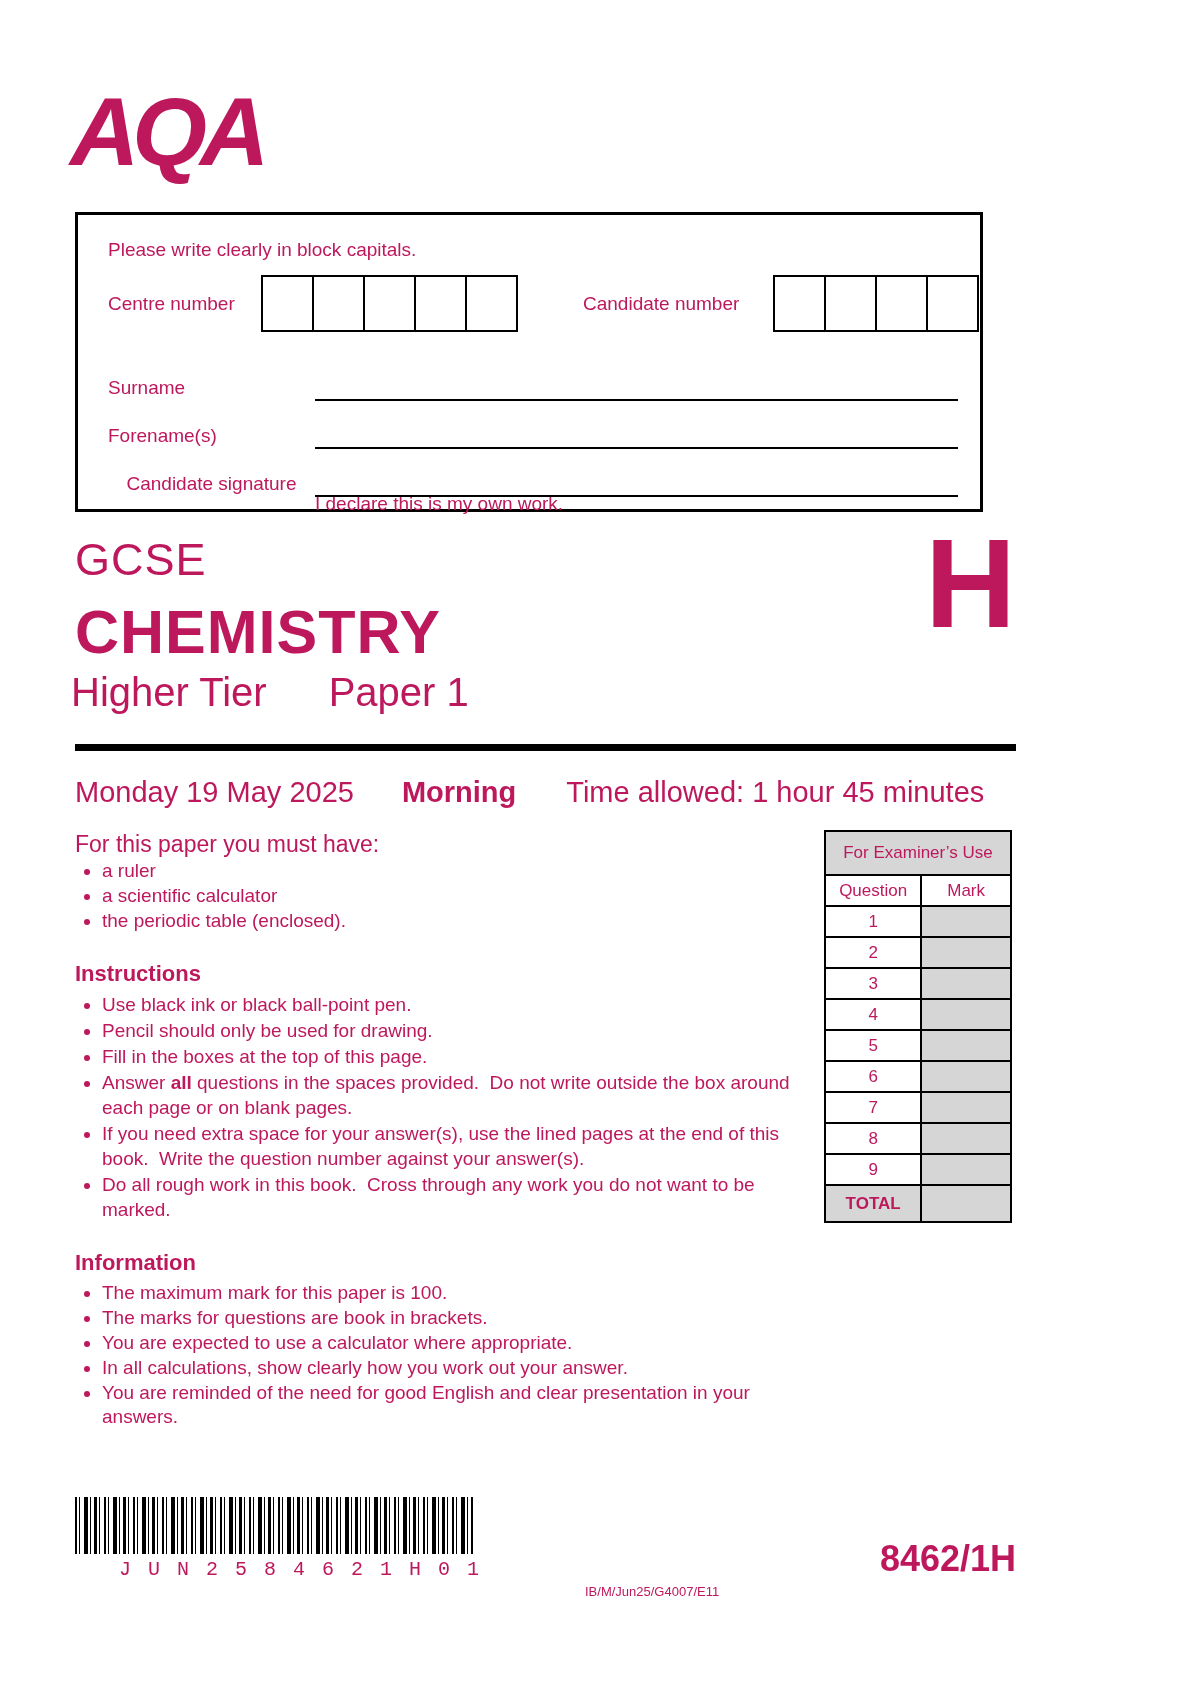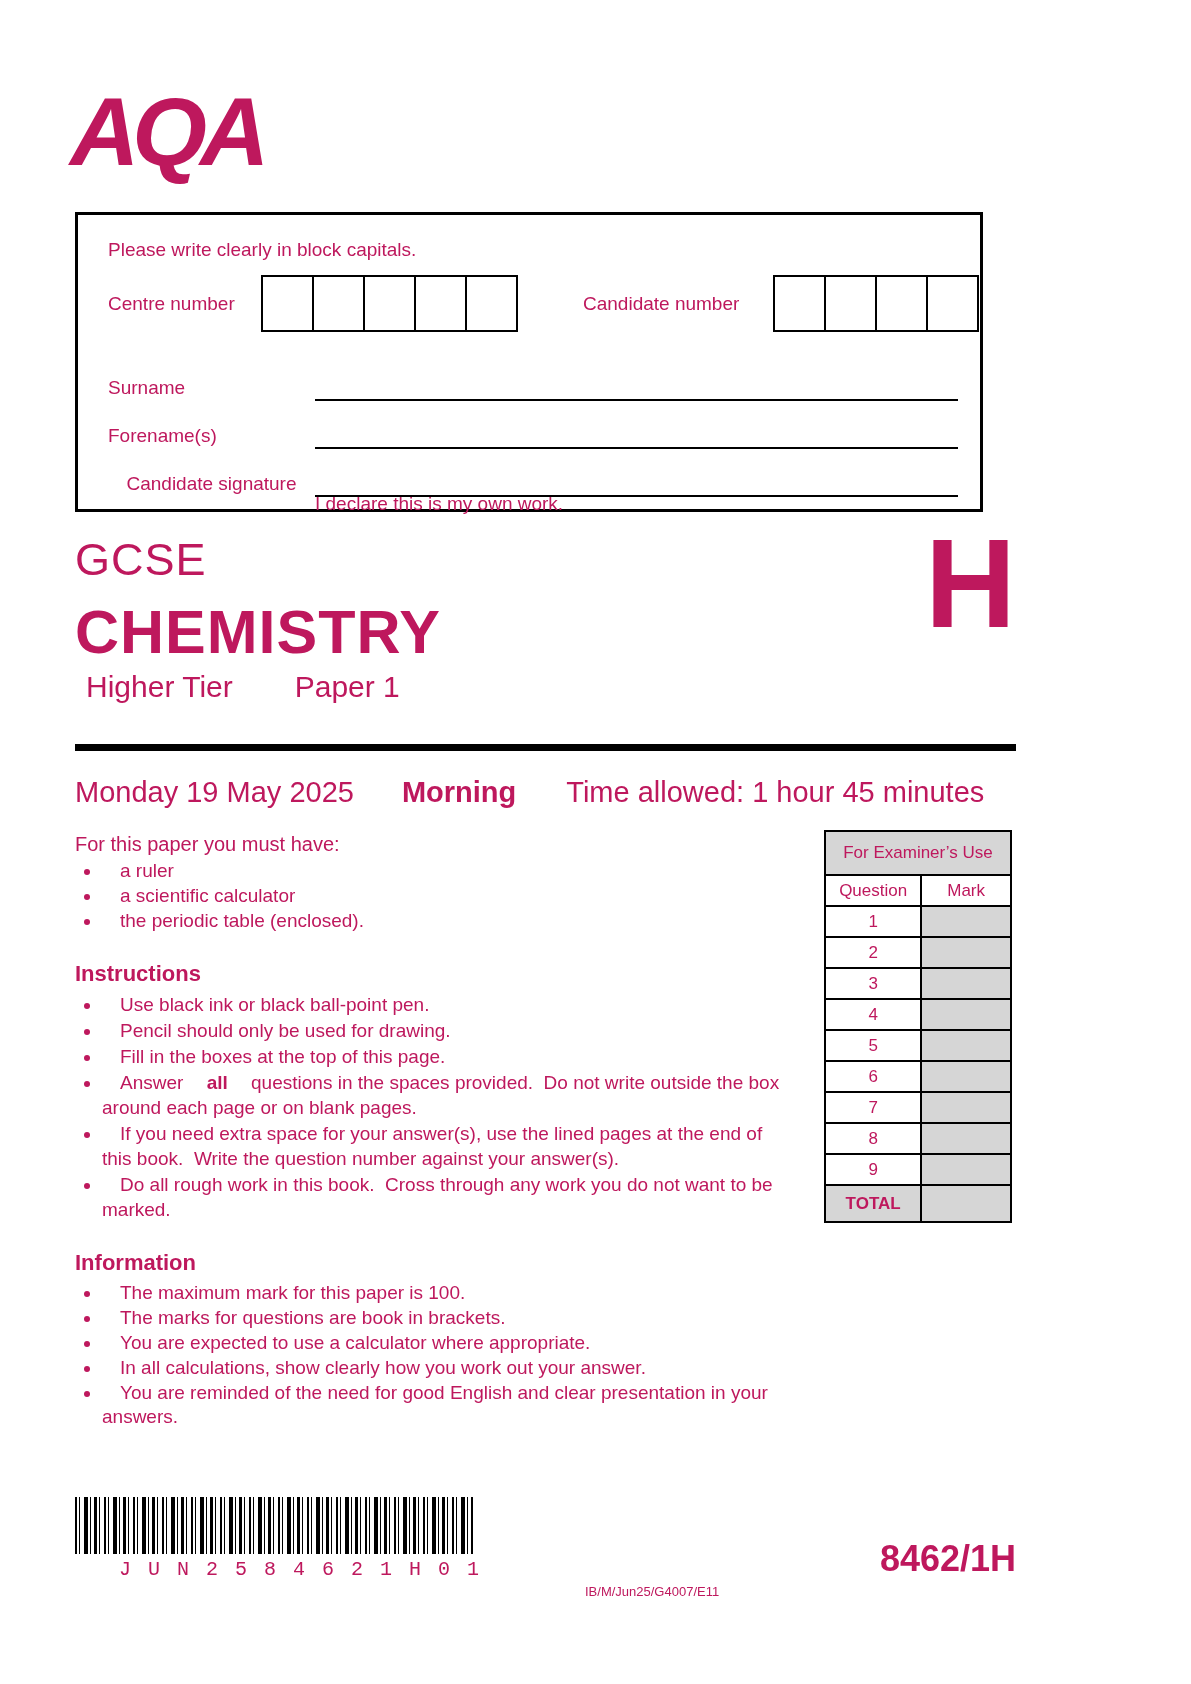--- a/index.html
+++ b/index.html
@@ -33,36 +33,36 @@
   .cell + .cell { margin-left:-2px; }
   .field-row { position:absolute; left:30px; right:22px; display:flex; align-items:flex-end; height:30px; }
   .field-label { width:207px; font-size:19px; padding-bottom:2px; }
   .field-line { flex:1; border-bottom:2px solid #000; height:100%; }
   .declaration { position:absolute; left:237px; top:278px; font-size:19px; }
 
   
   .qual   { left:75px; top:534px; font-size:45px; font-weight:normal; letter-spacing:1px; }
   .subj   { left:75px; top:597px; font-size:61px; font-weight:bold; letter-spacing:1px; }
   .tier-letter { left:925px; top:518px; font-size:126px; font-weight:bold; line-height:1.05; }
-  .tier-row { left:86px; top:670px; font-size:30px; }
+  .tier-row { left:71px; top:670px; font-size:40px; }
   .tier-row .paper { margin-left:62px; }
 
   .rule { left:75px; top:744px; width:941px; height:7px; background:#000; }
 
   .date-line { left:75px; top:776px; font-size:29px; white-space:nowrap; }
   .date-line .session { font-weight:bold; margin-left:48px; }
   .date-line .time { margin-left:50px; }
 
   
   .left-col { left:75px; top:832px; width:715px; }
   .sec-heading { font-size:22px; font-weight:bold; margin-bottom:5px; }
-  .intro { font-size:20px; line-height:24px; white-space:pre-wrap; }
+  .intro { font-size:23px; line-height:24px; white-space:pre-wrap; }
   ul.blist { margin:3px 0 0 0; padding-left:27px; }
   ul.blist li { font-size:19px; line-height:24px; margin-bottom:1px; }
-  ul.blist li span, ul.blist li b { white-space:pre-wrap;margin-left:18px; }
+  ul.blist li span, ul.blist li b { white-space:pre-wrap; }
   .section { margin-bottom:28px; }
   .section.instructions ul.blist li { line-height:25px; }
 
   
   .examiner { left:824px; top:830px; }
   table.ex { border-collapse:collapse; width:188px; }
   table.ex td { border:2px solid #000; text-align:center; font-size:17px; }
   td.ex-title { height:44px; background:#d6d6d6; }
   td.ex-head { height:31px; background:#ffffff; }
   td.q-cell { height:31px; width:97px; background:#ffffff; }

